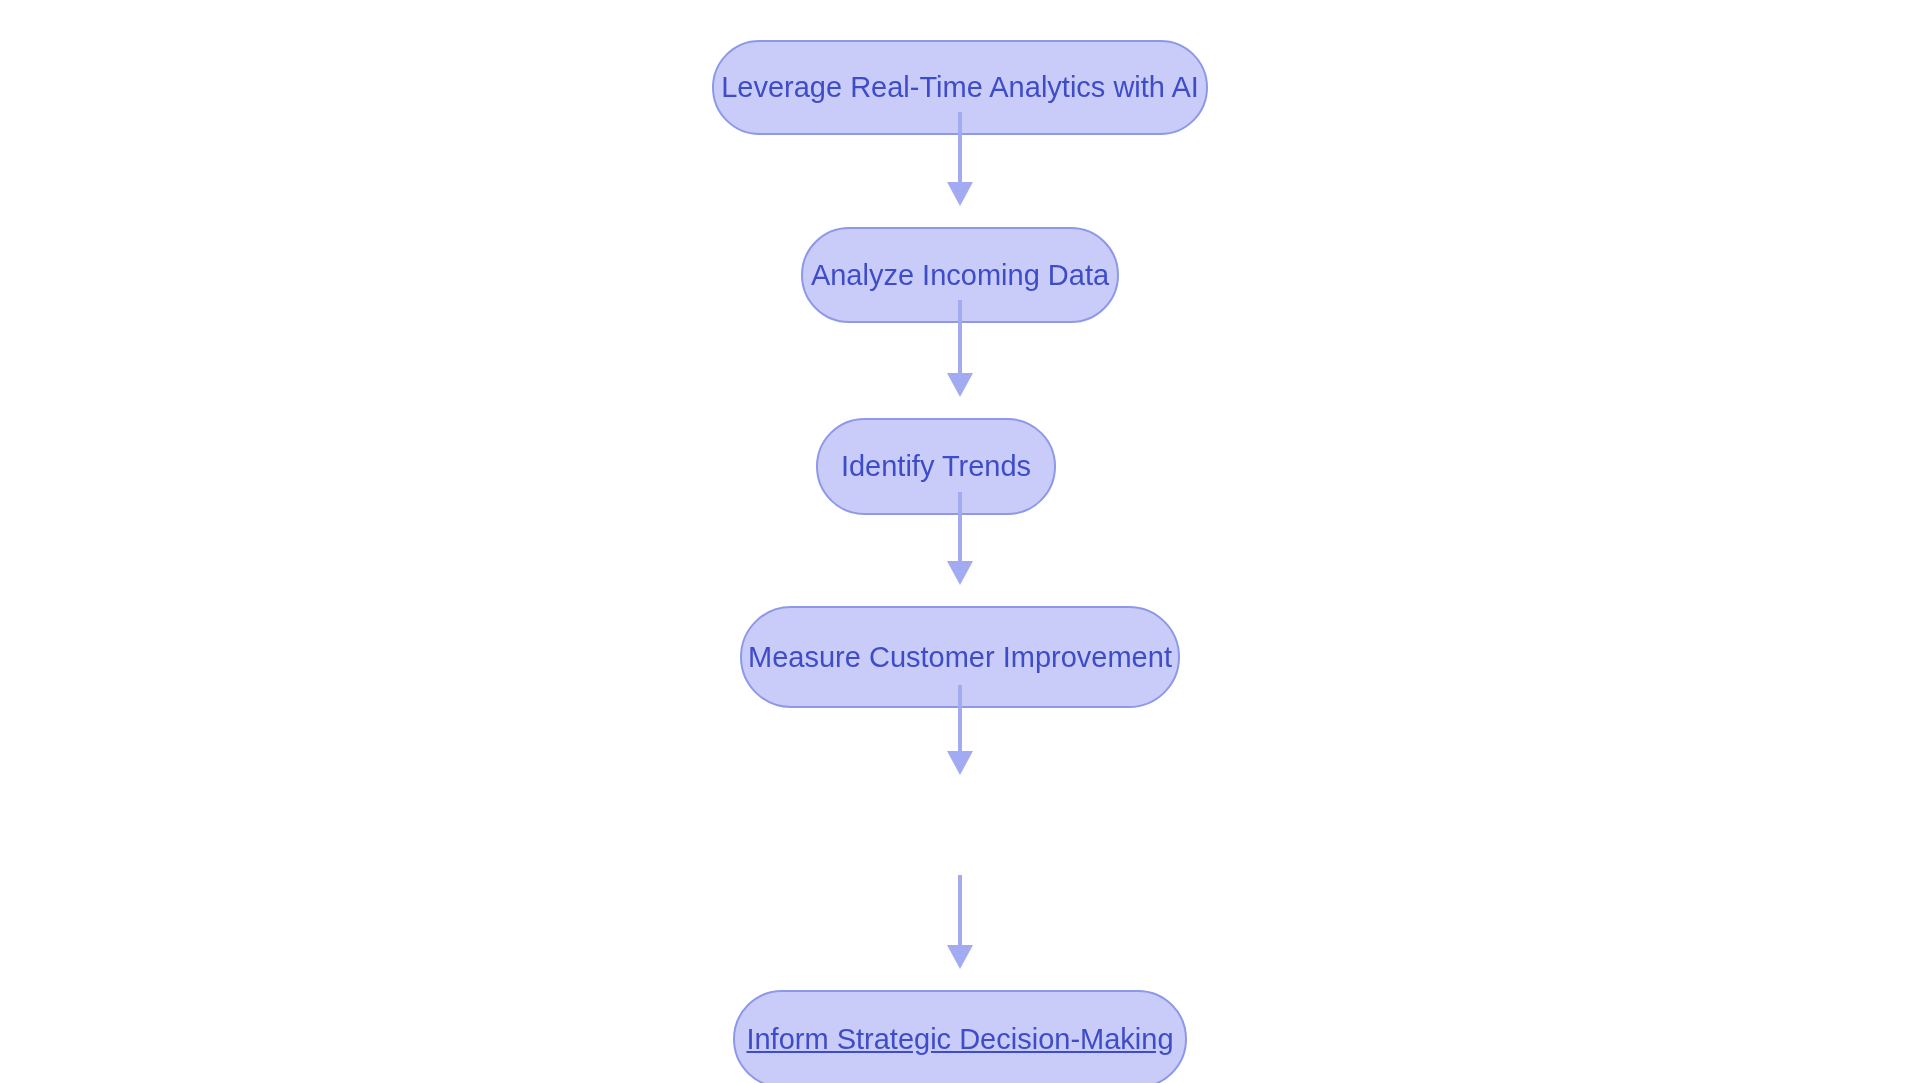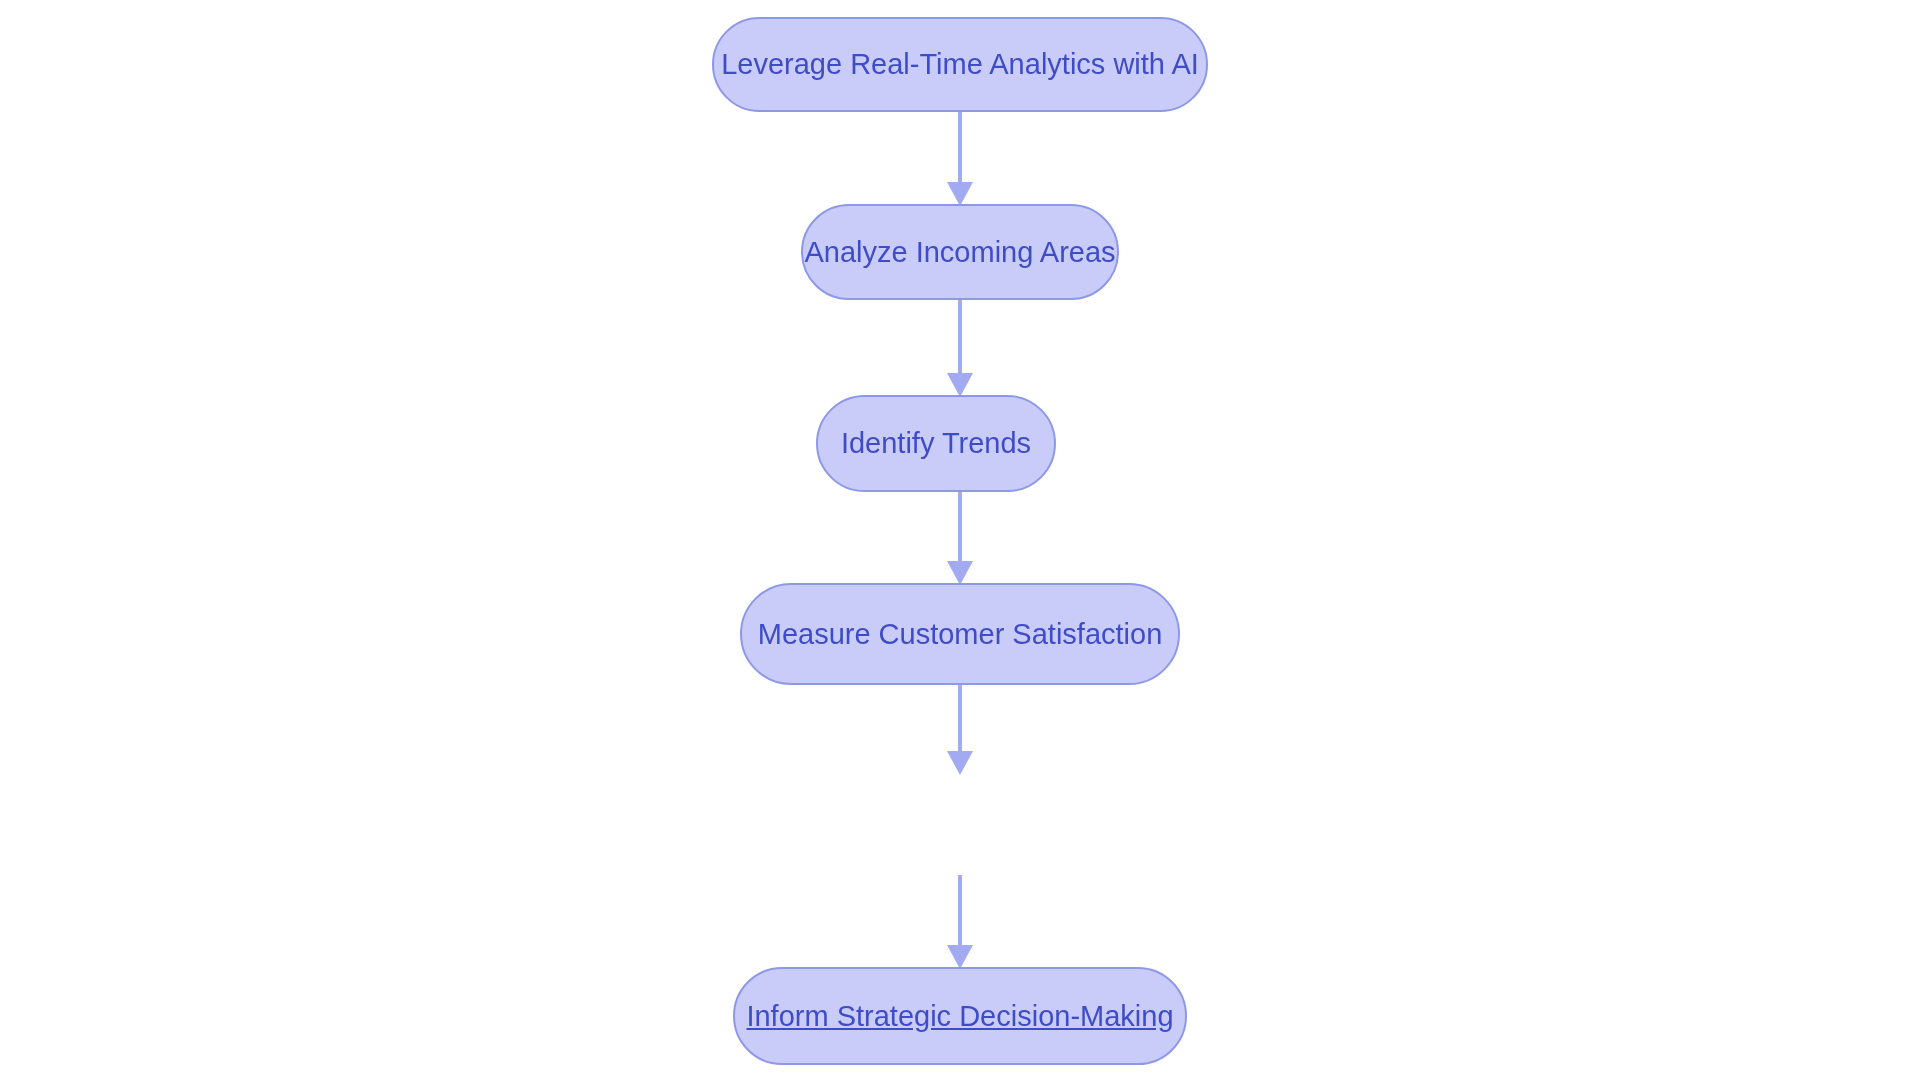--- a/index.html
+++ b/index.html
@@ -21,20 +21,21 @@
     display: flex;
     align-items: center;
     justify-content: center;
     background: var(--node-fill, #c9ccf8);
     border: 2px solid var(--node-border, #8e98e8);
     border-radius: 52px;
     color: var(--node-text, #3e4cc7);
     font-size: 29px;
     text-align: center;
     white-space: nowrap;
+    margin-top: 23px;
   }
   .n1 { left: 712px; top: 17px;  width: 496px; height: 95px; }
   .n2 { left: 801px; top: 204px; width: 318px; height: 96px; }
   .n3 { left: 816px; top: 395px; width: 240px; height: 97px; }
   .n4 { left: 740px; top: 583px; width: 440px; height: 102px; }
   .n5 { left: 740px; top: 773px; width: 440px; height: 102px; }
   .n6 { left: 733px; top: 967px; width: 454px; height: 98px; text-decoration: underline; }
 
   .connector {
     position: absolute;
@@ -76,39 +77,39 @@
   <div class="node n1">
     <span>Leverage Real-Time Analytics with AI</span>
   </div>
 
   <div class="connector c1">
     <div class="stem"></div>
     <div class="head"></div>
   </div>
 
   <div class="node n2">
-    <span>Analyze Incoming Areas</span>
+    <span>Analyze Incoming Data</span>
   </div>
 
   <div class="connector c2">
     <div class="stem"></div>
     <div class="head"></div>
   </div>
 
   <div class="node n3">
     <span>Identify Trends</span>
   </div>
 
   <div class="connector c3">
     <div class="stem"></div>
     <div class="head"></div>
   </div>
 
   <div class="node n4">
-    <span>Measure Customer Satisfaction</span>
+    <span>Measure Customer Improvement</span>
   </div>
 
   <div class="connector c4">
     <div class="stem"></div>
     <div class="head"></div>
   </div>
 
 
   <div class="connector c5">
     <div class="stem"></div>

